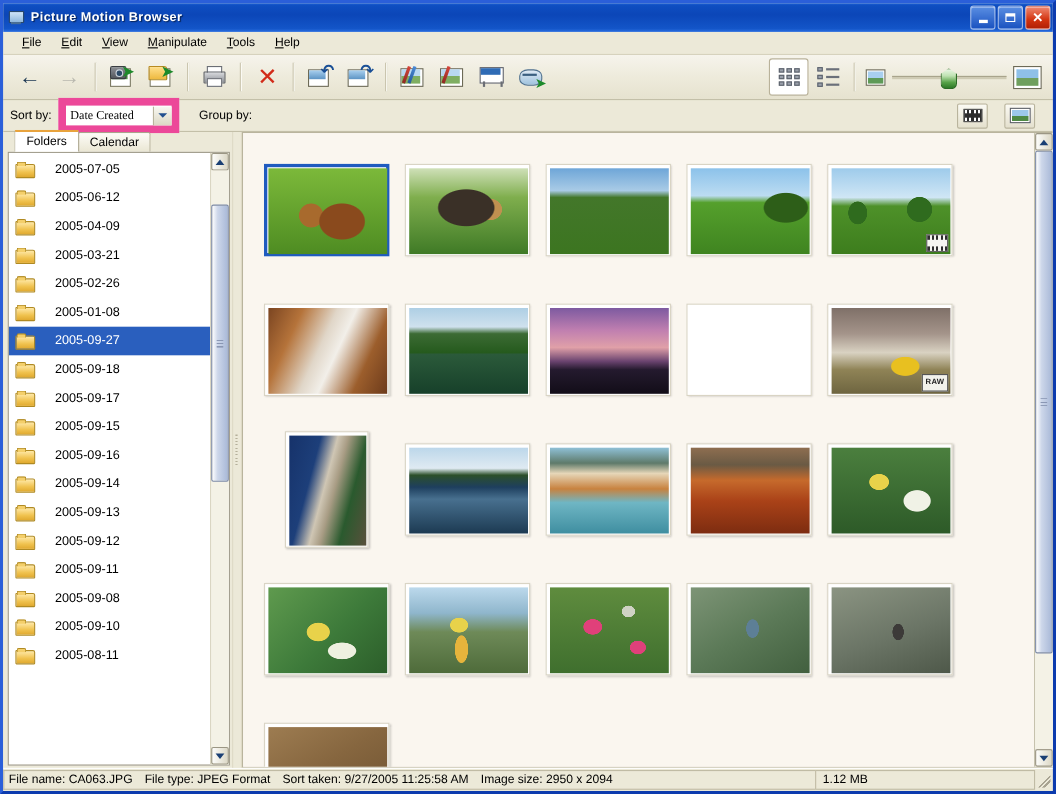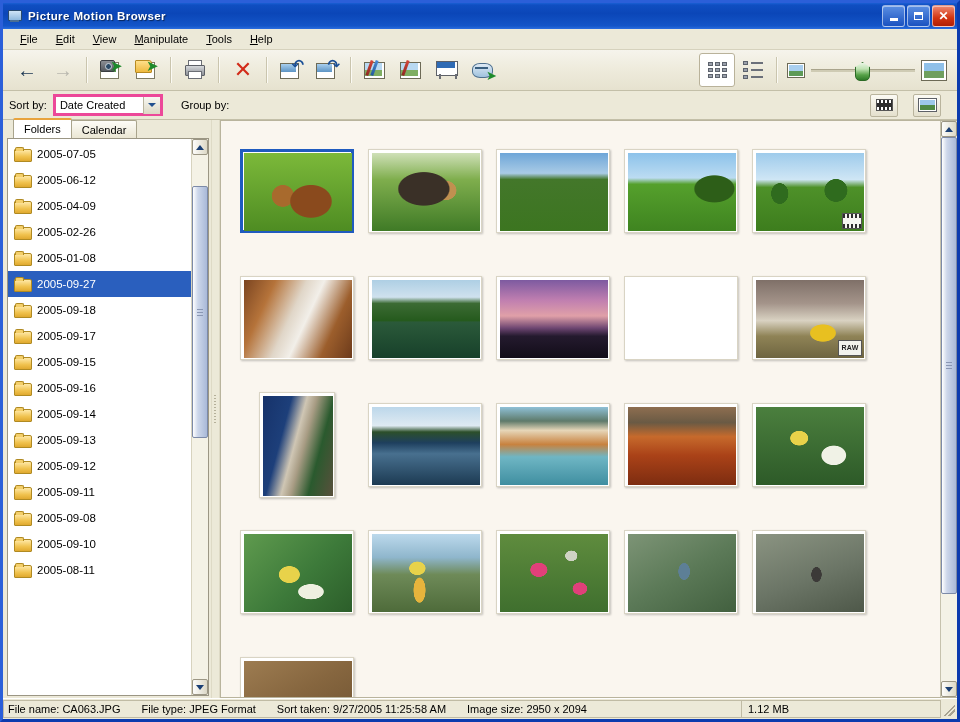--- a/index.html
+++ b/index.html
@@ -162,23 +162,23 @@
   }
 
   
   #sortbar{
     height:28px;flex:0 0 28px;
     background:#ece9d8;border-bottom:1px solid #c3bfa8;
     display:flex;align-items:center;padding:0 6px;gap:6px;
   }
   .lbl{font-size:11px;color:#000;}
   .combo{
-    height:22px;background:#fff;border:3px solid #ec4899;
+    height:32px;background:#fff;border:7px solid #ec4899;
     display:flex;align-items:center;font-size:11px;box-sizing:border-box;
-    padding-left:4px;position:relative;cursor:default;
+    padding-left:4px;position:relative;cursor:default;font-family:Liberation Serif, serif;
   }
   .combo .val{flex:1;white-space:nowrap;overflow:hidden;}
   .combo .cbtn{
     width:16px;height:17px;margin:0 0 0 2px;flex:0 0 16px;
     background:linear-gradient(to bottom,#f8f8f2,#dcd8c4);
     border-left:1px solid #b9b49d;
     display:flex;align-items:center;justify-content:center;
   }
   .combo .cbtn:after{
     content:"";border-left:4px solid transparent;border-right:4px solid transparent;
@@ -219,21 +219,21 @@
   }
   #folderlist-wrap{
     flex:1;margin:0 2px 2px 0;background:#fff;border:1px solid #9b9684;
     display:flex;min-height:0;position:relative;box-sizing:border-box;
   }
   #folderlist{
     flex:1;overflow:hidden;padding:2px 0 0 0;min-width:0;
   }
   .folder-row{
     height:26px;display:flex;align-items:center;padding-left:6px;font-size:11.5px;
-    color:#000;cursor:default;white-space:nowrap;
+    color:#000;cursor:default;white-space:nowrap;gap:13px;
   }
   .folder-row.selected{background:#2a5fbe;color:#fff;}
   .folder-row .ficon{
     width:17px;height:14px;flex:0 0 17px;margin-right:6px;position:relative;
   }
   .folder-row .ficon:before{
     content:"";position:absolute;left:0;top:2px;width:16px;height:11px;
     background:linear-gradient(to bottom,#ffe9a8,#f0c24e 60%,#e0a92f);
     border:1px solid #b08a22;border-radius:1px 2px 1px 1px;
   }
@@ -307,21 +307,21 @@
   }
 
   
   #statusbar{
     height:20px;flex:0 0 20px;background:#ece9d8;
     border-top:1px solid #fff;
     display:flex;align-items:center;font-size:11px;
   }
   #status-left{
     flex:1;border:1px solid #c0bba4;border-right:none;height:18px;box-sizing:border-box;
-    display:flex;align-items:center;padding-left:4px;gap:21px;white-space:nowrap;overflow:hidden;
+    display:flex;align-items:center;padding-left:4px;gap:11px;white-space:nowrap;overflow:hidden;
   }
   #status-size{
     width:200px;flex:0 0 200px;border:1px solid #c0bba4;height:18px;box-sizing:border-box;
     display:flex;align-items:center;padding-left:6px;
   }
   #status-grip{
     width:16px;flex:0 0 16px;height:18px;position:relative;
   }
   #status-grip:after{
     content:"";position:absolute;right:2px;bottom:2px;width:11px;height:11px;
@@ -540,20 +540,24 @@
             <div class="folder-row">
               <span class="ficon"></span>
               <span>2005-06-12</span>
             </div>
             <div class="folder-row">
               <span class="ficon"></span>
               <span>2005-04-09</span>
             </div>
             <div class="folder-row">
               <span class="ficon"></span>
+              <span>2005-03-21</span>
+            </div>
+            <div class="folder-row">
+              <span class="ficon"></span>
               <span>2005-02-26</span>
             </div>
             <div class="folder-row">
               <span class="ficon"></span>
               <span>2005-01-08</span>
             </div>
             <div class="folder-row selected">
               <span class="ficon"></span>
               <span>2005-09-27</span>
             </div>

